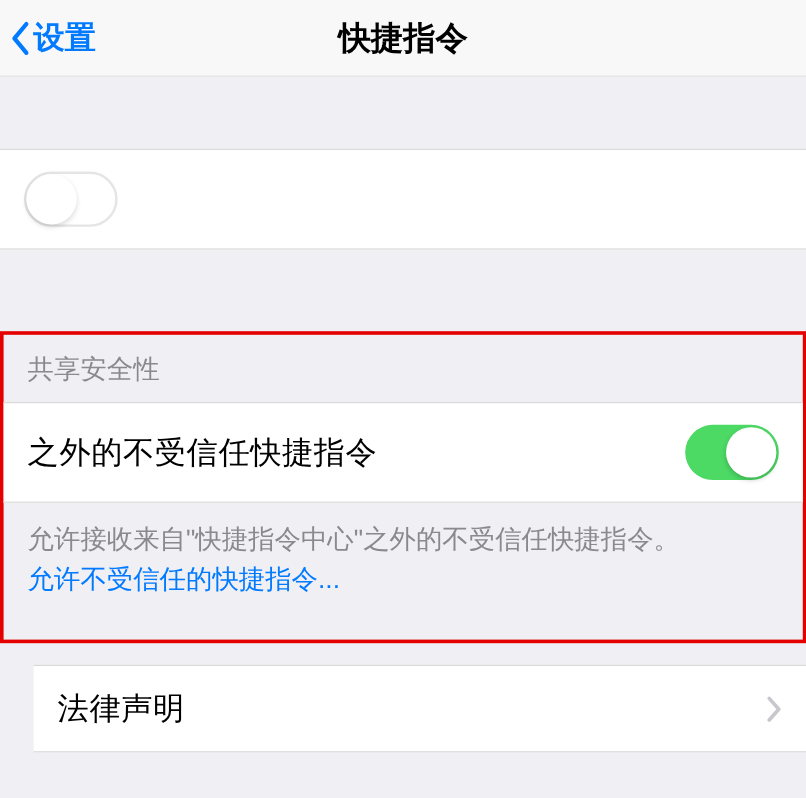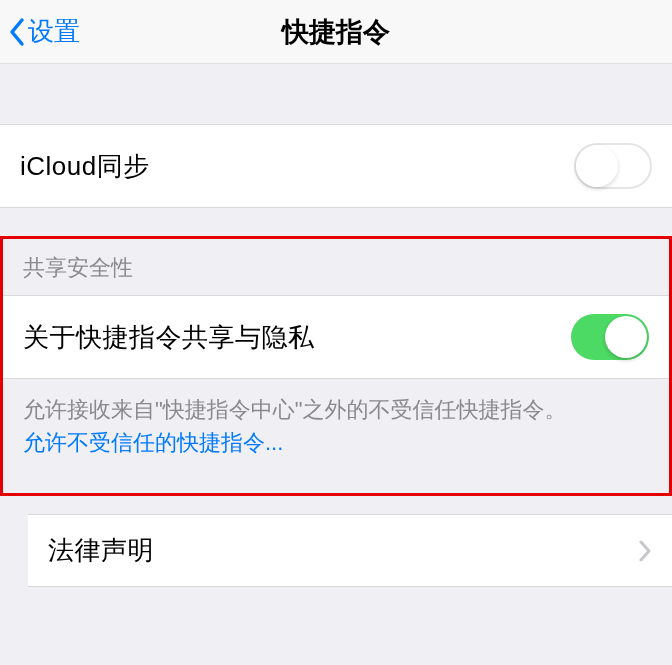--- a/index.html
+++ b/index.html
@@ -29,21 +29,21 @@
       color: #007aff;
       cursor: pointer;
     }
     .back-chevron {
       width: 18px;
       height: 30px;
     }
     .back-label {
       font-size: 26px;
       margin-left: 2px;
-      font-weight: 400;
+      font-weight: 700;
     }
     .nav-title {
       position: absolute;
       left: 50%;
       transform: translateX(-50%);
       font-size: 27px;
       font-weight: 600;
       color: #000;
     }
     .spacer {
@@ -89,21 +89,21 @@
     .toggle-off .toggle-knob {
       left: 0px;
       top: 0px;
       box-shadow: 0 2px 4px rgba(0,0,0,0.15);
     }
     .toggle-on .toggle-knob {
       right: 2px;
     }
     .highlighted-section {
       border: 3px solid #e40000;
-      margin-top: 28px;
+      margin-top: 68px;
     }
     .section-header {
       padding: 14px 20px 12px 20px;
       font-size: 22px;
       color: #8a8a8d;
     }
     .section-footer {
       padding: 14px 20px 34px 20px;
       font-size: 22px;
       color: #8a8a8d;
@@ -132,30 +132,29 @@
       <polyline points="14,3 4,15 14,27"></polyline>
     </svg>
     <span class="back-label">设置</span>
   </div>
   <div class="nav-title">快捷指令</div>
 </div>
 
 <div class="spacer"></div>
 
 <div class="row">
-  <span class="row-label">iCloud同步</span>
   <div class="toggle toggle-off">
     <div class="toggle-knob"></div>
   </div>
 </div>
 
 <div class="highlighted-section">
   <div class="section-header">共享安全性</div>
   <div class="row">
-    <span class="row-label">关于快捷指令共享与隐私</span>
+    <span class="row-label">之外的不受信任快捷指令</span>
     <div class="toggle toggle-on">
       <div class="toggle-knob"></div>
     </div>
   </div>
   <div class="section-footer">
     <span>允许接收来自"快捷指令中心"之外的不受信任快捷指令。</span><br>
     <span class="footer-link">允许不受信任的快捷指令...</span>
   </div>
 </div>
 

